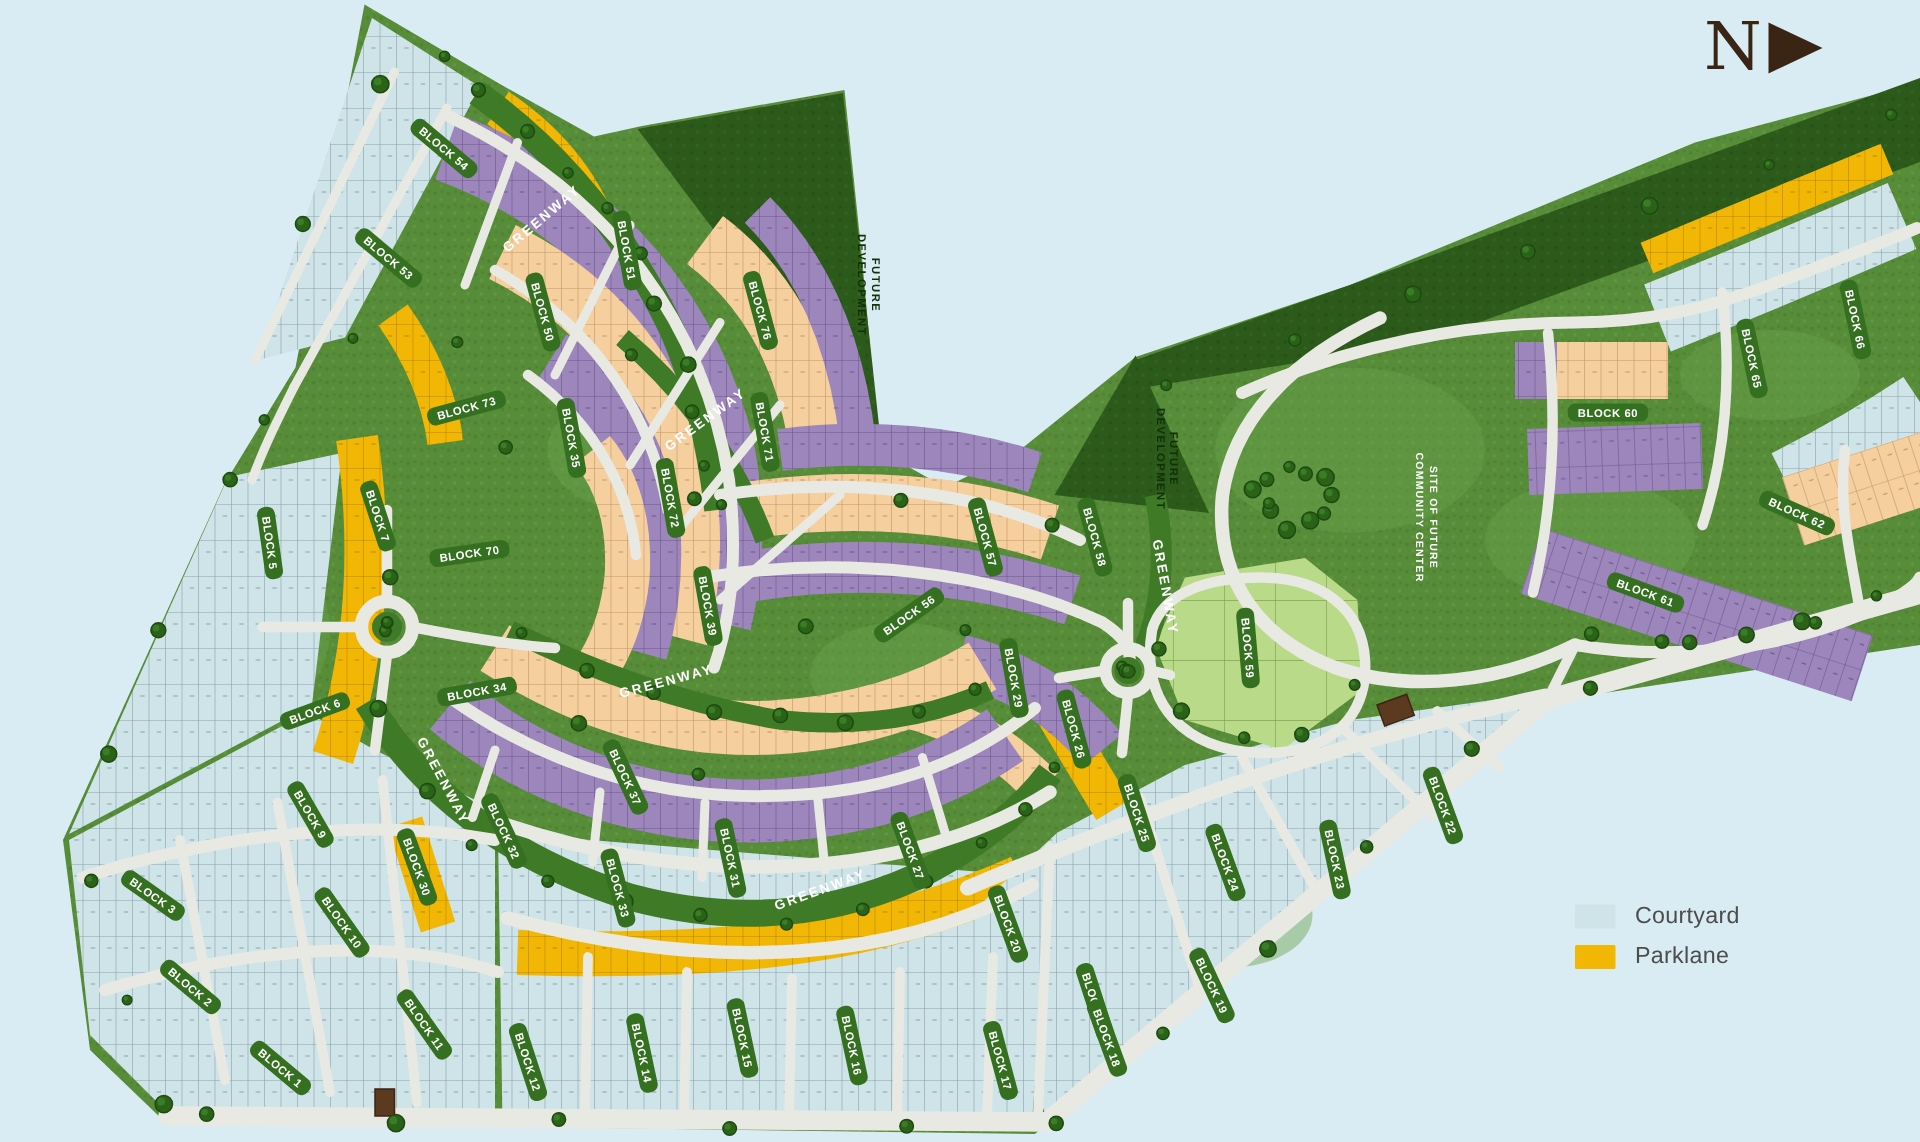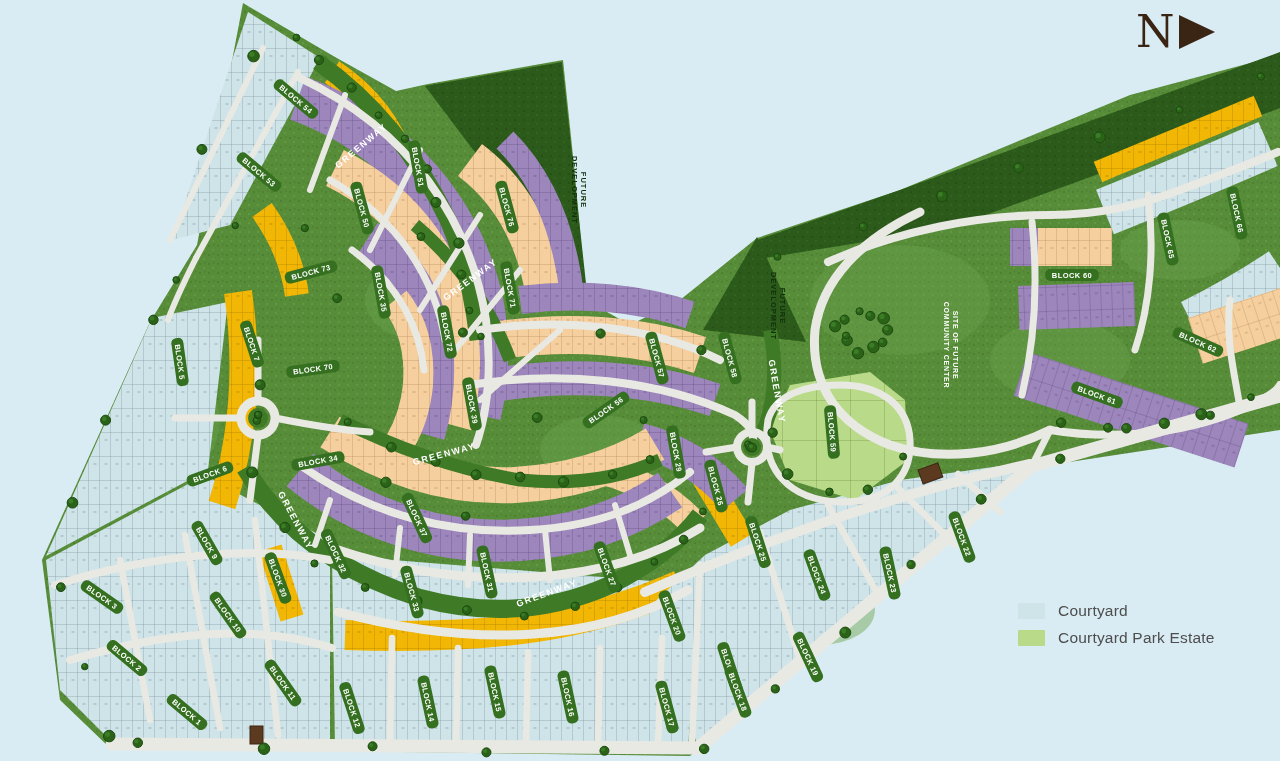--- a/index.html
+++ b/index.html
@@ -4,21 +4,21 @@
 <style>
   html,body{margin:0;padding:0;}
   body{width:1280px;height:761px;overflow:hidden;background:#d9ecf3;font-family:"Liberation Sans",sans-serif;position:relative;}
   #stage{position:absolute;inset:0;}
   svg{display:block;}
   
   #north{position:absolute;top:10px;left:1136px;display:flex;align-items:center;color:#3a2413;}
   #north .n{font-family:"DejaVu Serif",serif;font-size:44px;line-height:1;font-weight:400;}
   #north .tri{width:0;height:0;border-top:17px solid transparent;border-bottom:17px solid transparent;border-left:36px solid #3a2413;margin-left:4px;}
   
-  #legend{position:absolute;top:597px;left:1018px;}
+  #legend{position:absolute;top:597px;left:1050px;}
   .lrow{display:flex;align-items:center;height:27px;}
   .swatch{width:27px;height:16px;margin-right:13px;border-radius:1px;}
   .ltext{font-size:15.5px;color:#4d4d4d;letter-spacing:.2px;}
   text{font-family:"Liberation Sans",sans-serif;}
 </style>
 </head>
 <body>
 
 <div id="stage">
 <svg id="map" width="1280" height="761" viewBox="0 0 1280 761">
@@ -849,16 +849,16 @@
   <span class="n">N</span>
   <span class="tri"></span>
 </div>
 
 <div id="legend">
   <div class="lrow">
     <span class="swatch" style="background: rgb(207, 228, 233);"></span>
     <span class="ltext">Courtyard</span>
   </div>
   <div class="lrow">
-    <span class="swatch" style="background: rgb(185, 218, 136);"></span>
-    <span class="ltext">Courtyard Park Estate</span>
+    <span class="swatch" style="background: rgb(242, 183, 5);"></span>
+    <span class="ltext">Parklane</span>
   </div>
 </div>
 
 </body></html>

